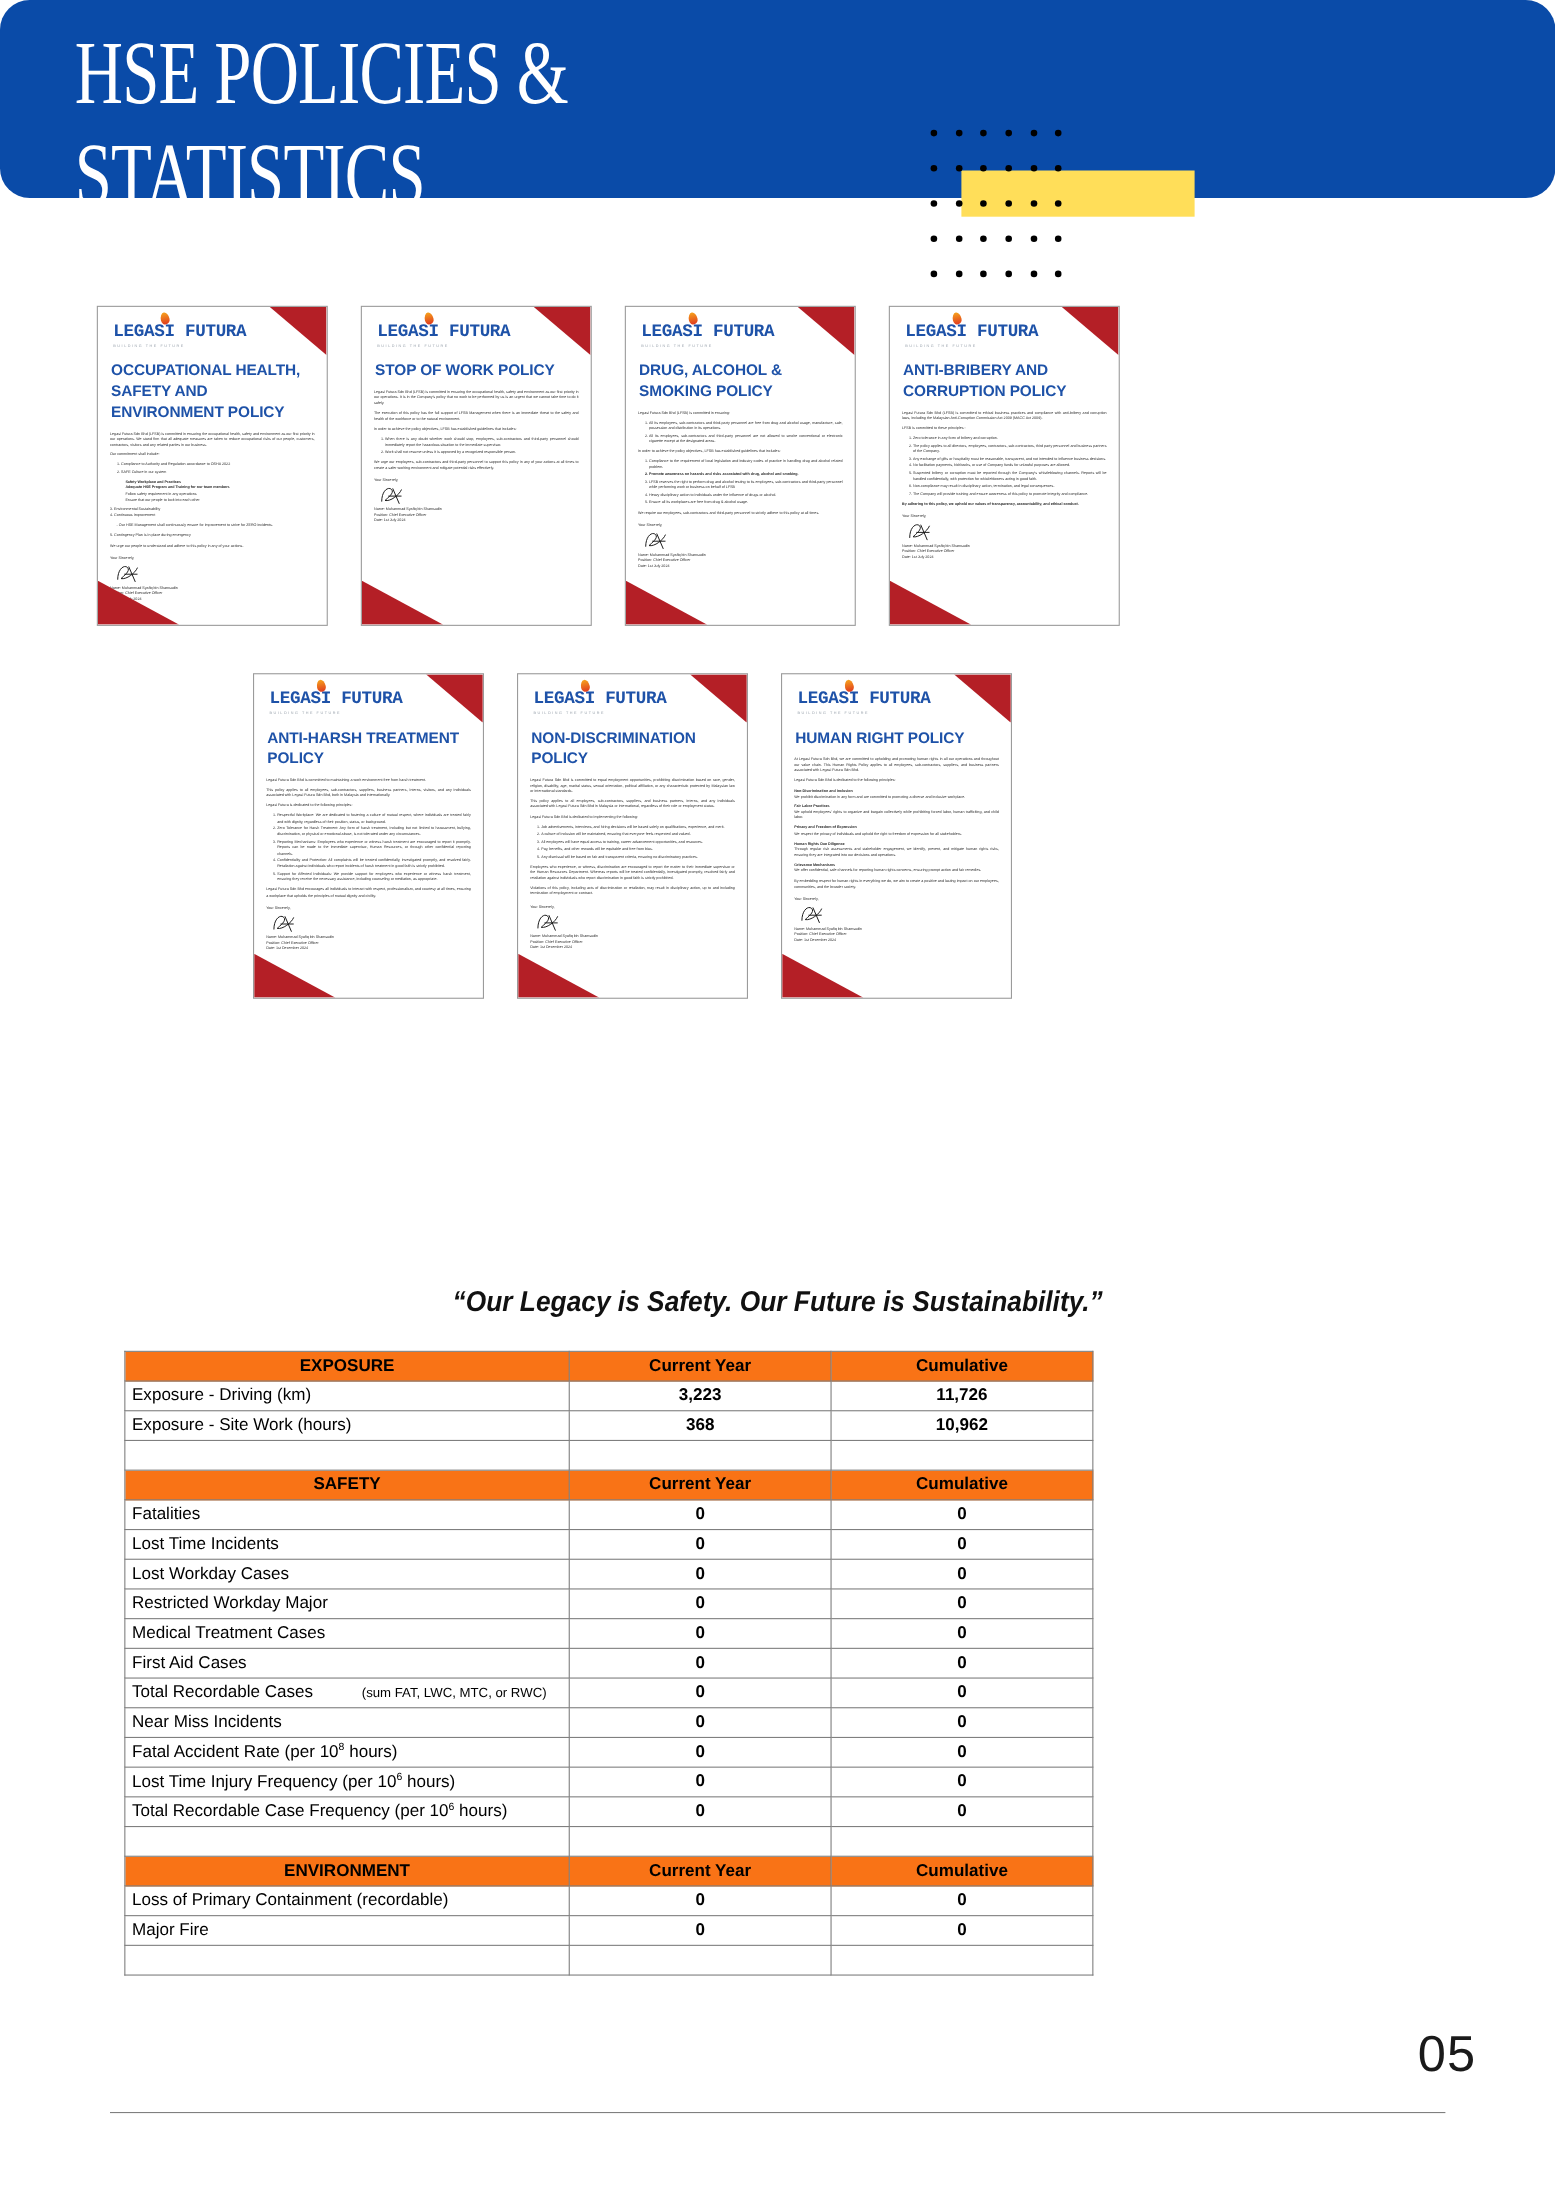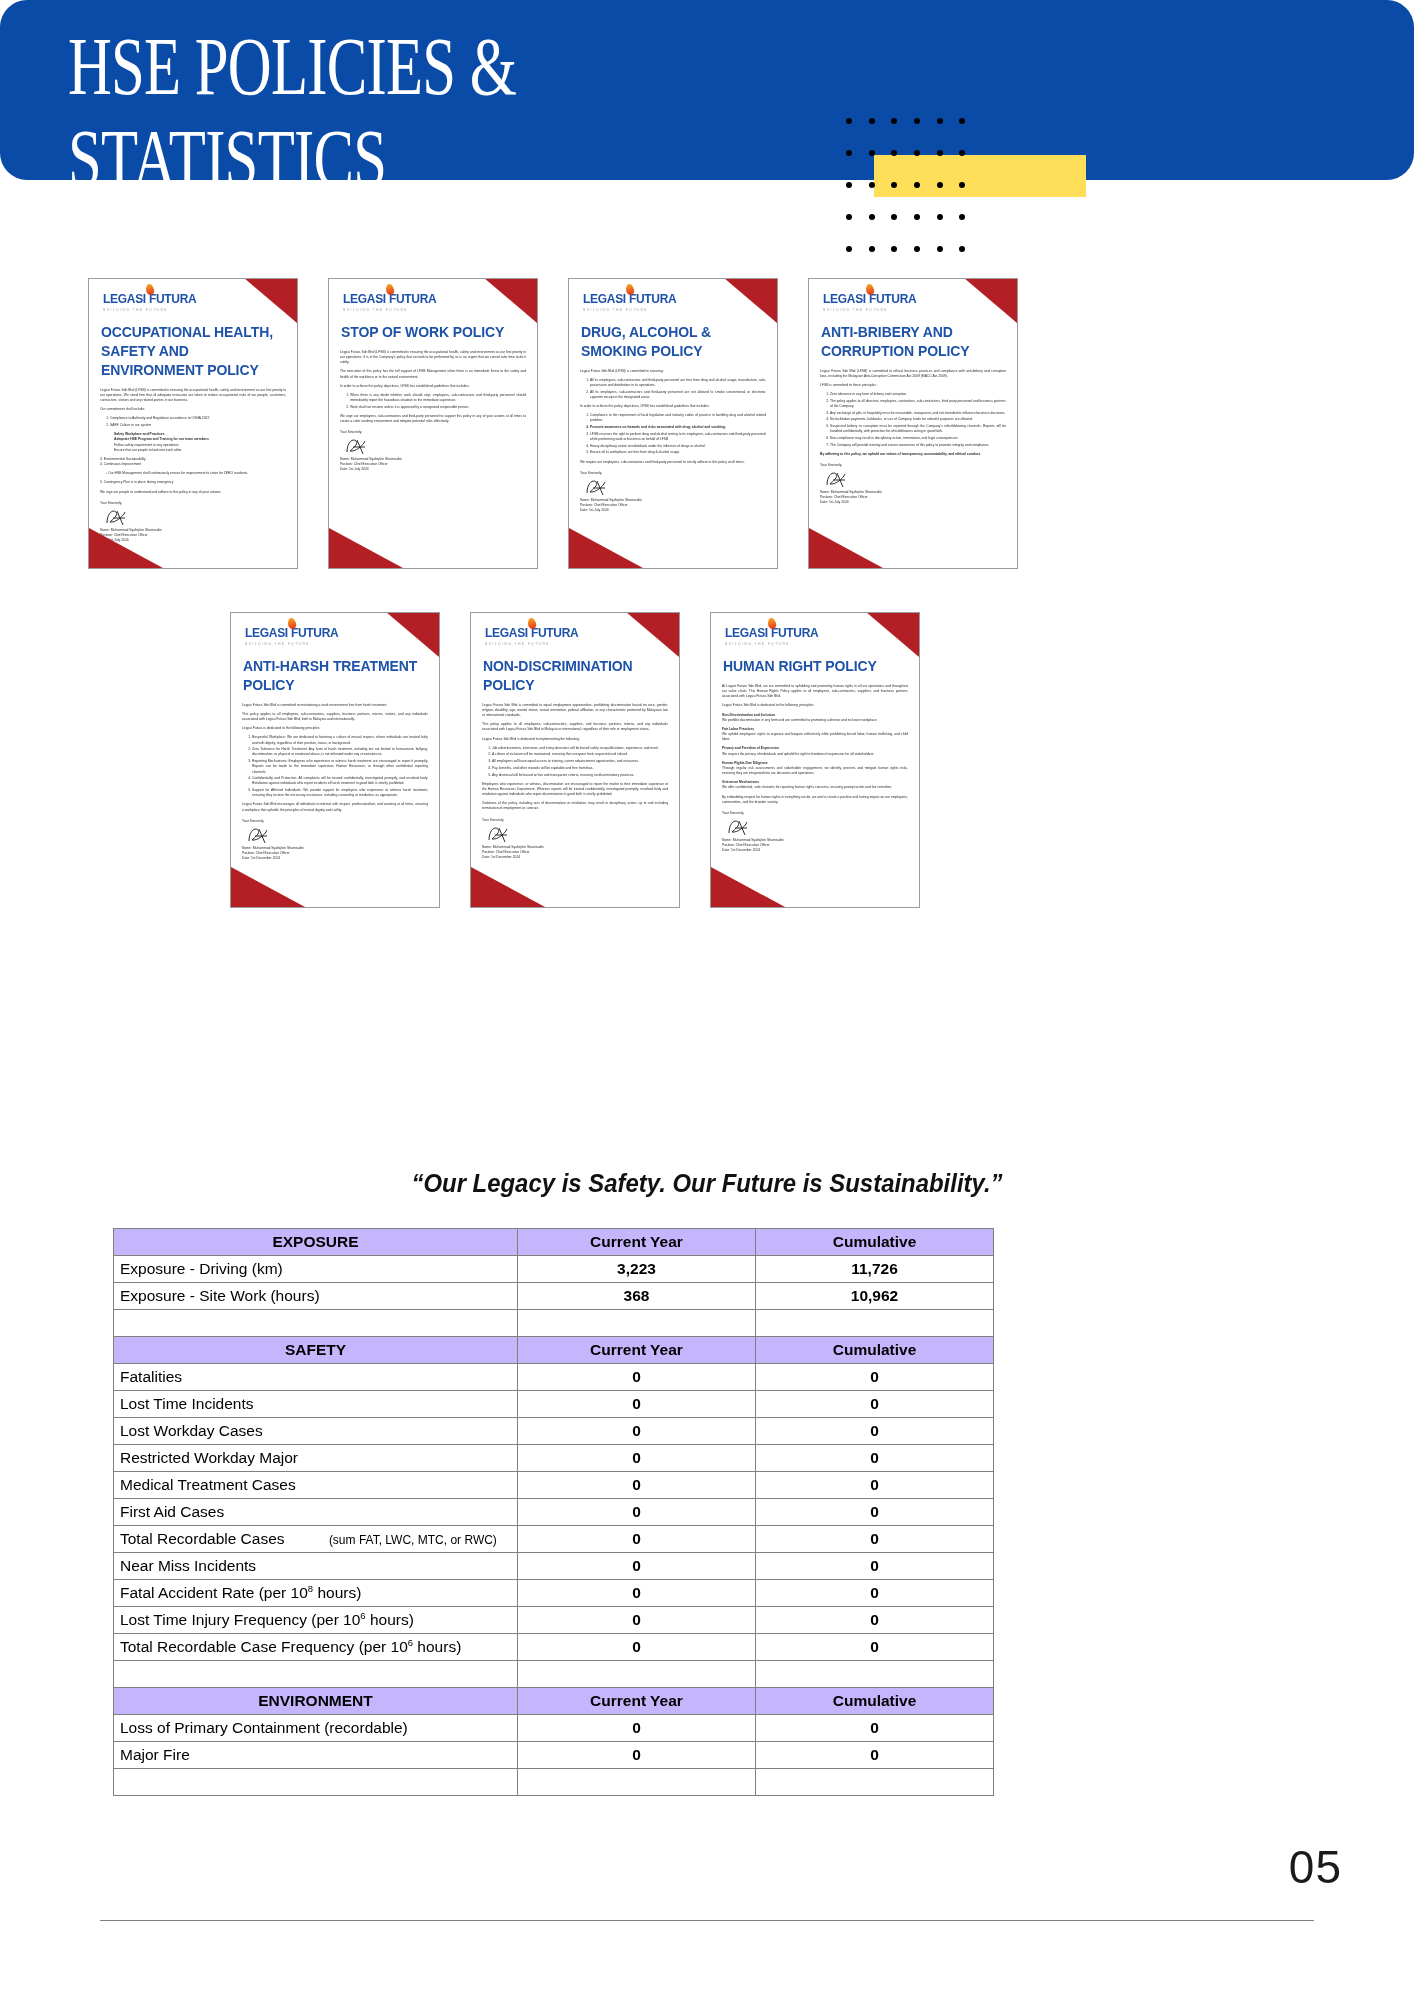--- a/index.html
+++ b/index.html
@@ -42,22 +42,23 @@
     background:#b41f26;
     clip-path:polygon(30% 0,100% 0,100% 100%);
   }
   .doc .corner-b{
     position:absolute;left:0;bottom:0;width:74px;height:40px;
     background:#b41f26;
     clip-path:polygon(0 0,0 100%,100% 100%);
   }
   .brand{position:relative;padding:13px 0 2px 14px;}
   .brand-name{
-    font-size:12px;font-weight:bold;color:#1e52a8;letter-spacing:-0.3px;
+    font-size:16px;font-weight:bold;color:#1e52a8;letter-spacing:-0.3px;
     white-space:nowrap;
+    font-family:Liberation Mono, monospace;
   }
   .brand-name .futura{color:#1e52a8;font-weight:bold;}
   .flame{
     position:absolute;left:57px;top:5px;width:8px;height:11px;
     background:linear-gradient(#f6a21d,#e03a1e);
     border-radius:50% 50% 50% 50% / 60% 60% 40% 40%;
     transform:rotate(-12deg);
   }
   .brand-sub{
     font-size:3.4px;letter-spacing:1.4px;color:#9aa3ad;margin-top:2px;
@@ -94,21 +95,21 @@
     font-size:15.5px;color:#000;
   }
   table.stat td{
     border:1px solid #7f7f7f;height:27px;padding:0 6px;
     box-sizing:border-box;vertical-align:middle;
   }
   table.stat col.c1{width:404px;}
   table.stat col.c2{width:238px;}
   table.stat col.c3{width:238px;}
   .hdr td{
-    background:#c4b5fd;font-weight:bold;text-align:center;
+    background:#f97316;font-weight:bold;text-align:center;
     border:1px solid #7f7f7f;
   }
   .lbl{text-align:left;}
   .val{text-align:center;font-weight:bold;}
   .spacer td{height:24px;border-left:1px solid #7f7f7f;border-right:1px solid #7f7f7f;
     border-top:1px solid #7f7f7f;border-bottom:1px solid #7f7f7f;background:#fff;}
   .sm{font-size:12px;margin-left:40px;}
   sup{font-size:9.5px;vertical-align:super;}
   
   .footer-line{

